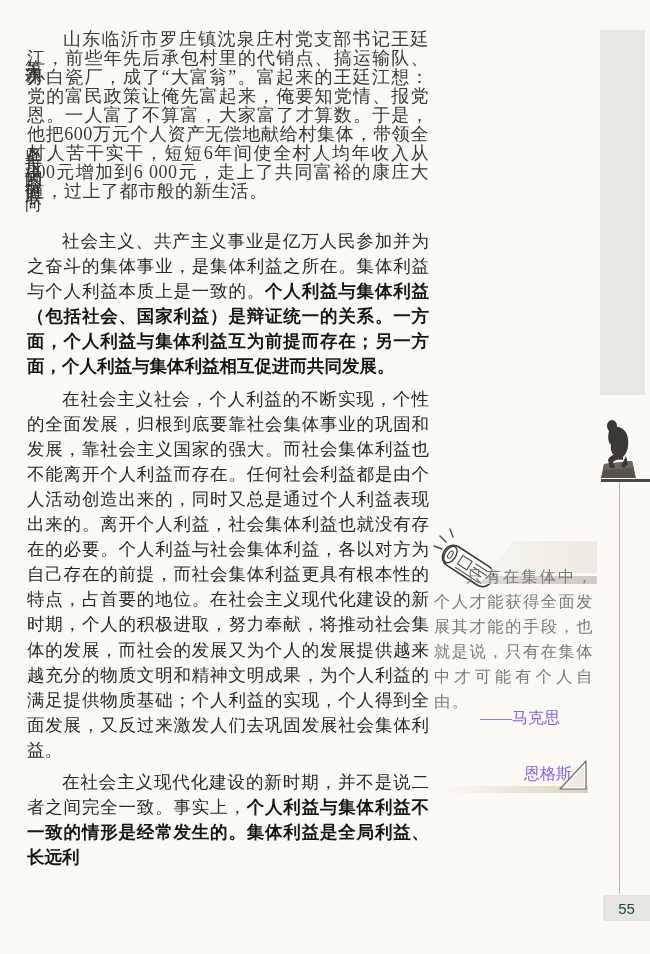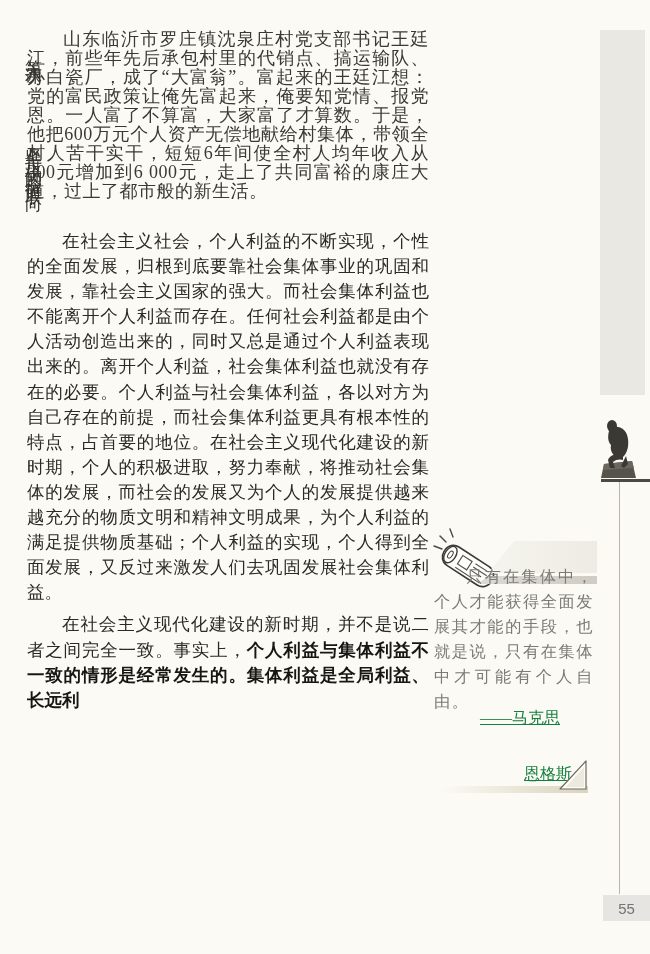--- a/index.html
+++ b/index.html
@@ -38,21 +38,21 @@
   }
   .tab-lesson{top:46px;letter-spacing:4px;}
   .tab-title{top:134px;letter-spacing:6px;}
 
   
   .statue{position:absolute;left:596px;top:412px;width:46px;height:68px;}
   .hrule{position:absolute;left:601px;top:479px;width:49px;height:2.5px;background:#4a4a45;}
   .vrule{position:absolute;left:619px;top:482px;width:1px;height:412px;background:#b9b5a8;}
   .page-num{
     position:absolute;left:603px;top:895px;width:47px;height:26px;
-    background:#e6e5e1;color:#737373;font-size:15px;
+    background:#e6e5e1;color:#14532d;font-size:15px;
     display:flex;align-items:center;justify-content:center;
   }
 
   
   .np-icon{position:absolute;left:428px;top:522px;width:82px;height:72px;}
   .qband{
     position:absolute;left:488px;top:541px;width:109px;height:32px;
     background:linear-gradient(to right,#f5f4ee,#edebe3);
     clip-path:polygon(26px 0,100% 0,100% 100%,0 100%);
   }
@@ -66,37 +66,38 @@
     font-size:25px;font-weight:700;font-style:italic;
     color:#1f1f1c;text-align:center;letter-spacing:2px;
   }
   .qtext{
     position:absolute;left:434px;top:564px;width:160px;
     font-size:16.2px;line-height:25px;letter-spacing:1.5px;
     color:#7b7a74;text-align:justify;text-indent:2em;margin:0;
   }
   .qattr1,.qattr2{
     position:absolute;font-family:"Liberation Serif","DejaVu Serif",serif;
-    color:#15803d;font-size:16px;width:160px;left:434px;text-align:right;text-decoration:underline;
+    color:#8b5cf6;font-size:16px;width:160px;left:434px;text-align:right;
   }
   .qattr1{top:708px;padding-right:0;right:auto;width:126px;}
   .qattr2{top:764px;width:138px;}
   .qbottom{
     position:absolute;left:440px;top:786px;width:148px;height:7px;
     background:linear-gradient(to left,#d9d4bf,#ece9dc 55%,rgba(251,250,245,0));
   }
   .fold{position:absolute;left:556px;top:758px;width:36px;height:36px;}
 </style>
 </head>
 <body>
 
 <div class="page">
 
   <div class="main-col">
     <p class="story">山东临沂市罗庄镇沈泉庄村党支部书记王廷江，前些年先后承包村里的代销点、搞运输队、办白瓷厂，成了“大富翁”。富起来的王廷江想：党的富民政策让俺先富起来，俺要知党情、报党恩。一人富了不算富，大家富了才算数。于是，他把600万元个人资产无偿地献给村集体，带领全村人苦干实干，短短6年间使全村人均年收入从300元增加到6 000元，走上了共同富裕的康庄大道，过上了都市般的新生活。</p>
+    <p class="para"><span>社会主义、共产主义事业是亿万人民参加并为之奋斗的集体事业，是集体利益之所在。集体利益与个人利益本质上是一致的。</span><span class="b">个人利益与集体利益（包括社会、国家利益）是辩证统一的关系。一方面，个人利益与集体利益互为前提而存在；另一方面，个人利益与集体利益相互促进而共同发展。</span></p>
     <p class="para"><span>在社会主义社会，个人利益的不断实现，个性的全面发展，归根到底要靠社会集体事业的巩固和发展，靠社会主义国家的强大。而社会集体利益也不能离开个人利益而存在。任何社会利益都是由个人活动创造出来的，同时又总是通过个人利益表现出来的。离开个人利益，社会集体利益也就没有存在的必要。个人利益与社会集体利益，各以对方为自己存在的前提，而社会集体利益更具有根本性的特点，占首要的地位。在社会主义现代化建设的新时期，个人的积极进取，努力奉献，将推动社会集体的发展，而社会的发展又为个人的发展提供越来越充分的物质文明和精神文明成果，为个人利益的满足提供物质基础；个人利益的实现，个人得到全面发展，又反过来激发人们去巩固发展社会集体利益。</span></p>
     <p class="para"><span>在社会主义现代化建设的新时期，并不是说二者之间完全一致。事实上，</span><span class="b">个人利益与集体利益不一致的情形是经常发生的。集体利益是全局利益、长远利</span></p>
   </div>
 
   <div class="side-tab"></div>
   <div class="tab-lesson">第六课</div>
   <div class="tab-title">坚持正确的价值取向</div>
 
   <div class="statue">
     <svg width="46" height="68" viewBox="0 0 46 68">

